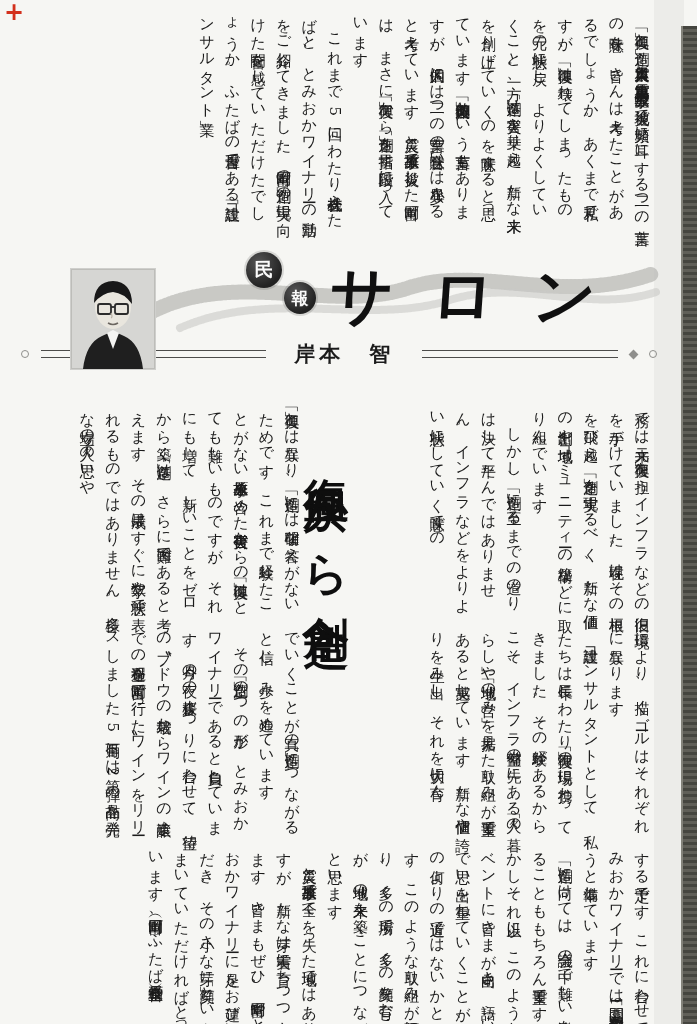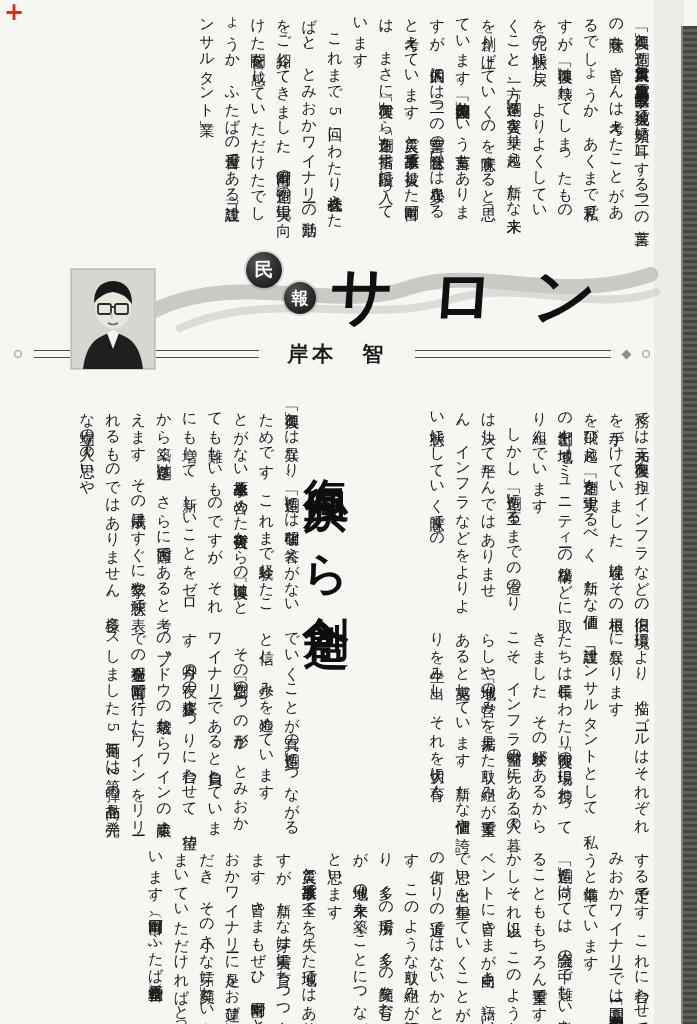--- a/index.html
+++ b/index.html
@@ -28,21 +28,21 @@
   }
   .badge-min{left:246px;top:4px;width:36px;height:36px;font-size:19px;}
   .badge-po{left:284px;top:34px;width:32px;height:32px;font-size:17px;}
   .salon-title{
     position:absolute;left:330px;top:6px;width:320px;
     font-size:62px;font-weight:bold;letter-spacing:38px;white-space:nowrap;
     color:#101010;transform:skewX(-4deg);
     font-family:"DejaVu Serif","Liberation Serif",serif;
   }
   .author-row{
-    position:absolute;left:14px;top:92px;width:636px;
+    position:absolute;left:21px;top:92px;width:636px;
     display:flex;align-items:center;gap:12px;
   }
   .rule{flex:1;height:6px;border-top:1.5px solid #4c4c4a;border-bottom:1.5px solid #4c4c4a;}
   .rule-left{flex:1.15;}
   .author-name{
     font-size:21px;font-weight:bold;letter-spacing:4px;white-space:nowrap;
     font-family:"DejaVu Serif","Liberation Serif",serif;padding:0 16px;
   }
   .orn-diamond{width:7px;height:7px;background:#8f8f8c;transform:rotate(45deg);flex:0 0 auto;}
   .orn-circle{width:6px;height:6px;border:1.5px solid #8f8f8c;border-radius:50%;flex:0 0 auto;}

